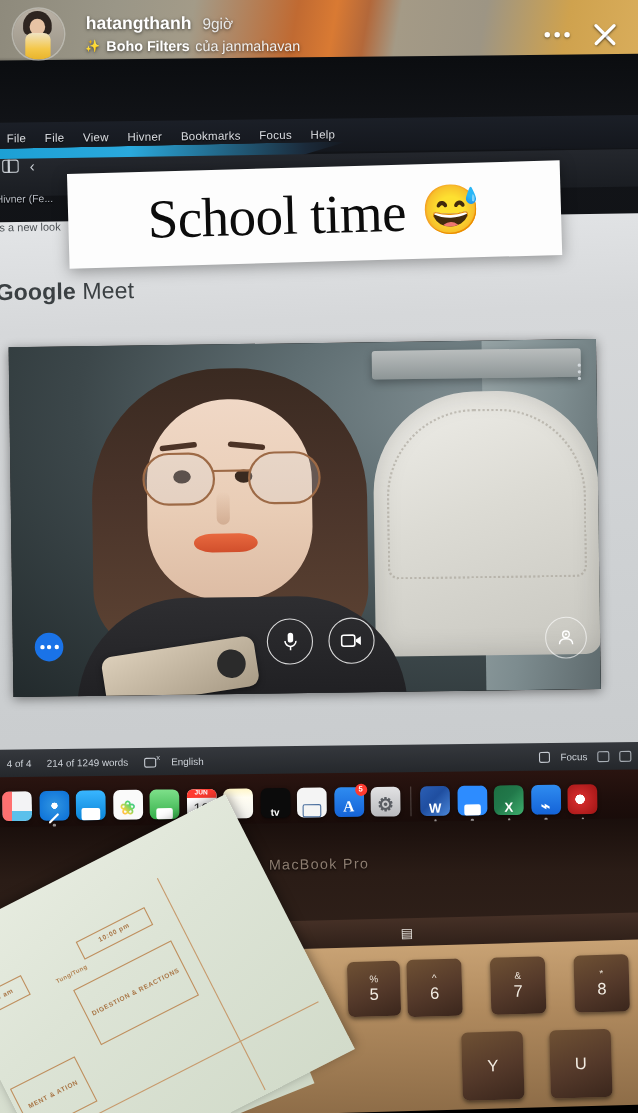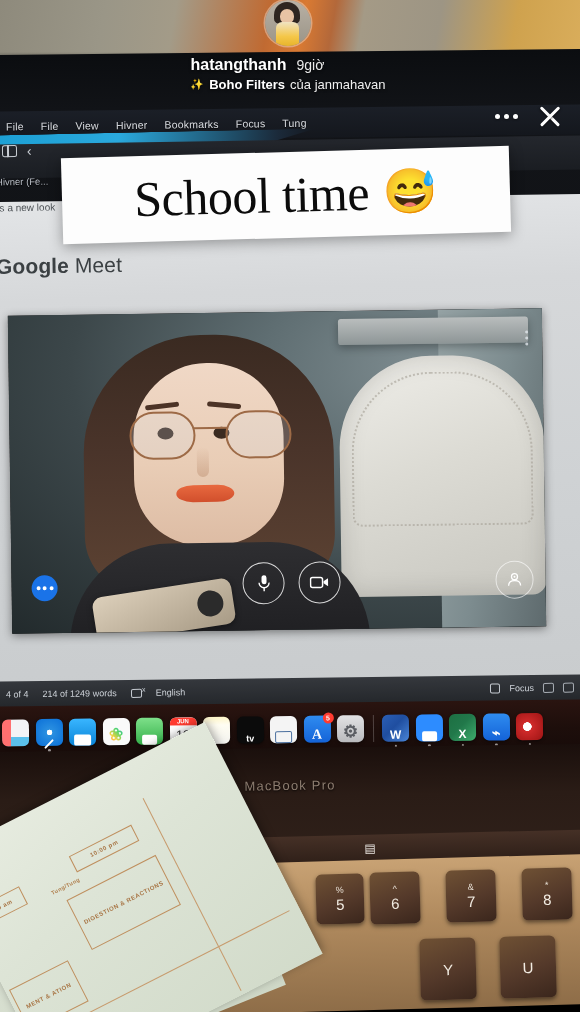--- a/index.html
+++ b/index.html
@@ -331,21 +331,21 @@
     font-size:6px; letter-spacing:.6px; font-weight:bold;
     display:flex; align-items:center; justify-content:center; text-align:center;
     padding:2px;
   }
   .pline{ position:absolute; background:#c79a6c; height:1.2px; }
   .plabel{ position:absolute; color:#b07f4d; font-size:5.5px; font-weight:bold; letter-spacing:.4px; }
 
   
   .story-header{
     position:absolute; left:0; top:0; width:580px; height:62px;
-    display:flex; align-items:center; padding:0 16px 0 12px; gap:10px; z-index:50;flex-direction:column;
+    display:flex; align-items:center; padding:0 16px 0 12px; gap:20px; z-index:50;
   }
   .avatar{
     width:46px; height:46px; border-radius:50%; flex:0 0 auto; overflow:hidden;
     background:linear-gradient(180deg,#b9b1a5 0%,#9a9487 100%);
     position:relative; box-shadow:0 0 0 1.5px rgba(255,255,255,.35);
   }
   .avatar .av-hair{ position:absolute; left:9px; top:2px; width:26px; height:22px;
     background:#2e2520; border-radius:14px 14px 6px 6px; }
   .avatar .av-face{ position:absolute; left:15px; top:9px; width:14px; height:15px;
     background:#e7c3a4; border-radius:7px; }
@@ -398,21 +398,21 @@
   <div class="layer bezel"></div>
 
   <div class="layer menubar-strip"></div>
   <div class="menubar">
     <span>File</span>
     <span>File</span>
     <span>View</span>
     <span>Hivner</span>
     <span>Bookmarks</span>
     <span>Focus</span>
-    <span>Tung</span>
+    <span>Help</span>
   </div>
 
   <div class="layer browser-chrome"></div>
   <div class="layer chrome-toolbar"></div>
   <div class="chrome-icons">
     <span class="ic-sq"></span>
     <span class="ic-chev">‹</span>
   </div>
   <div class="tab-left">Hivner (Fe...</div>
   <div class="tab-right">

